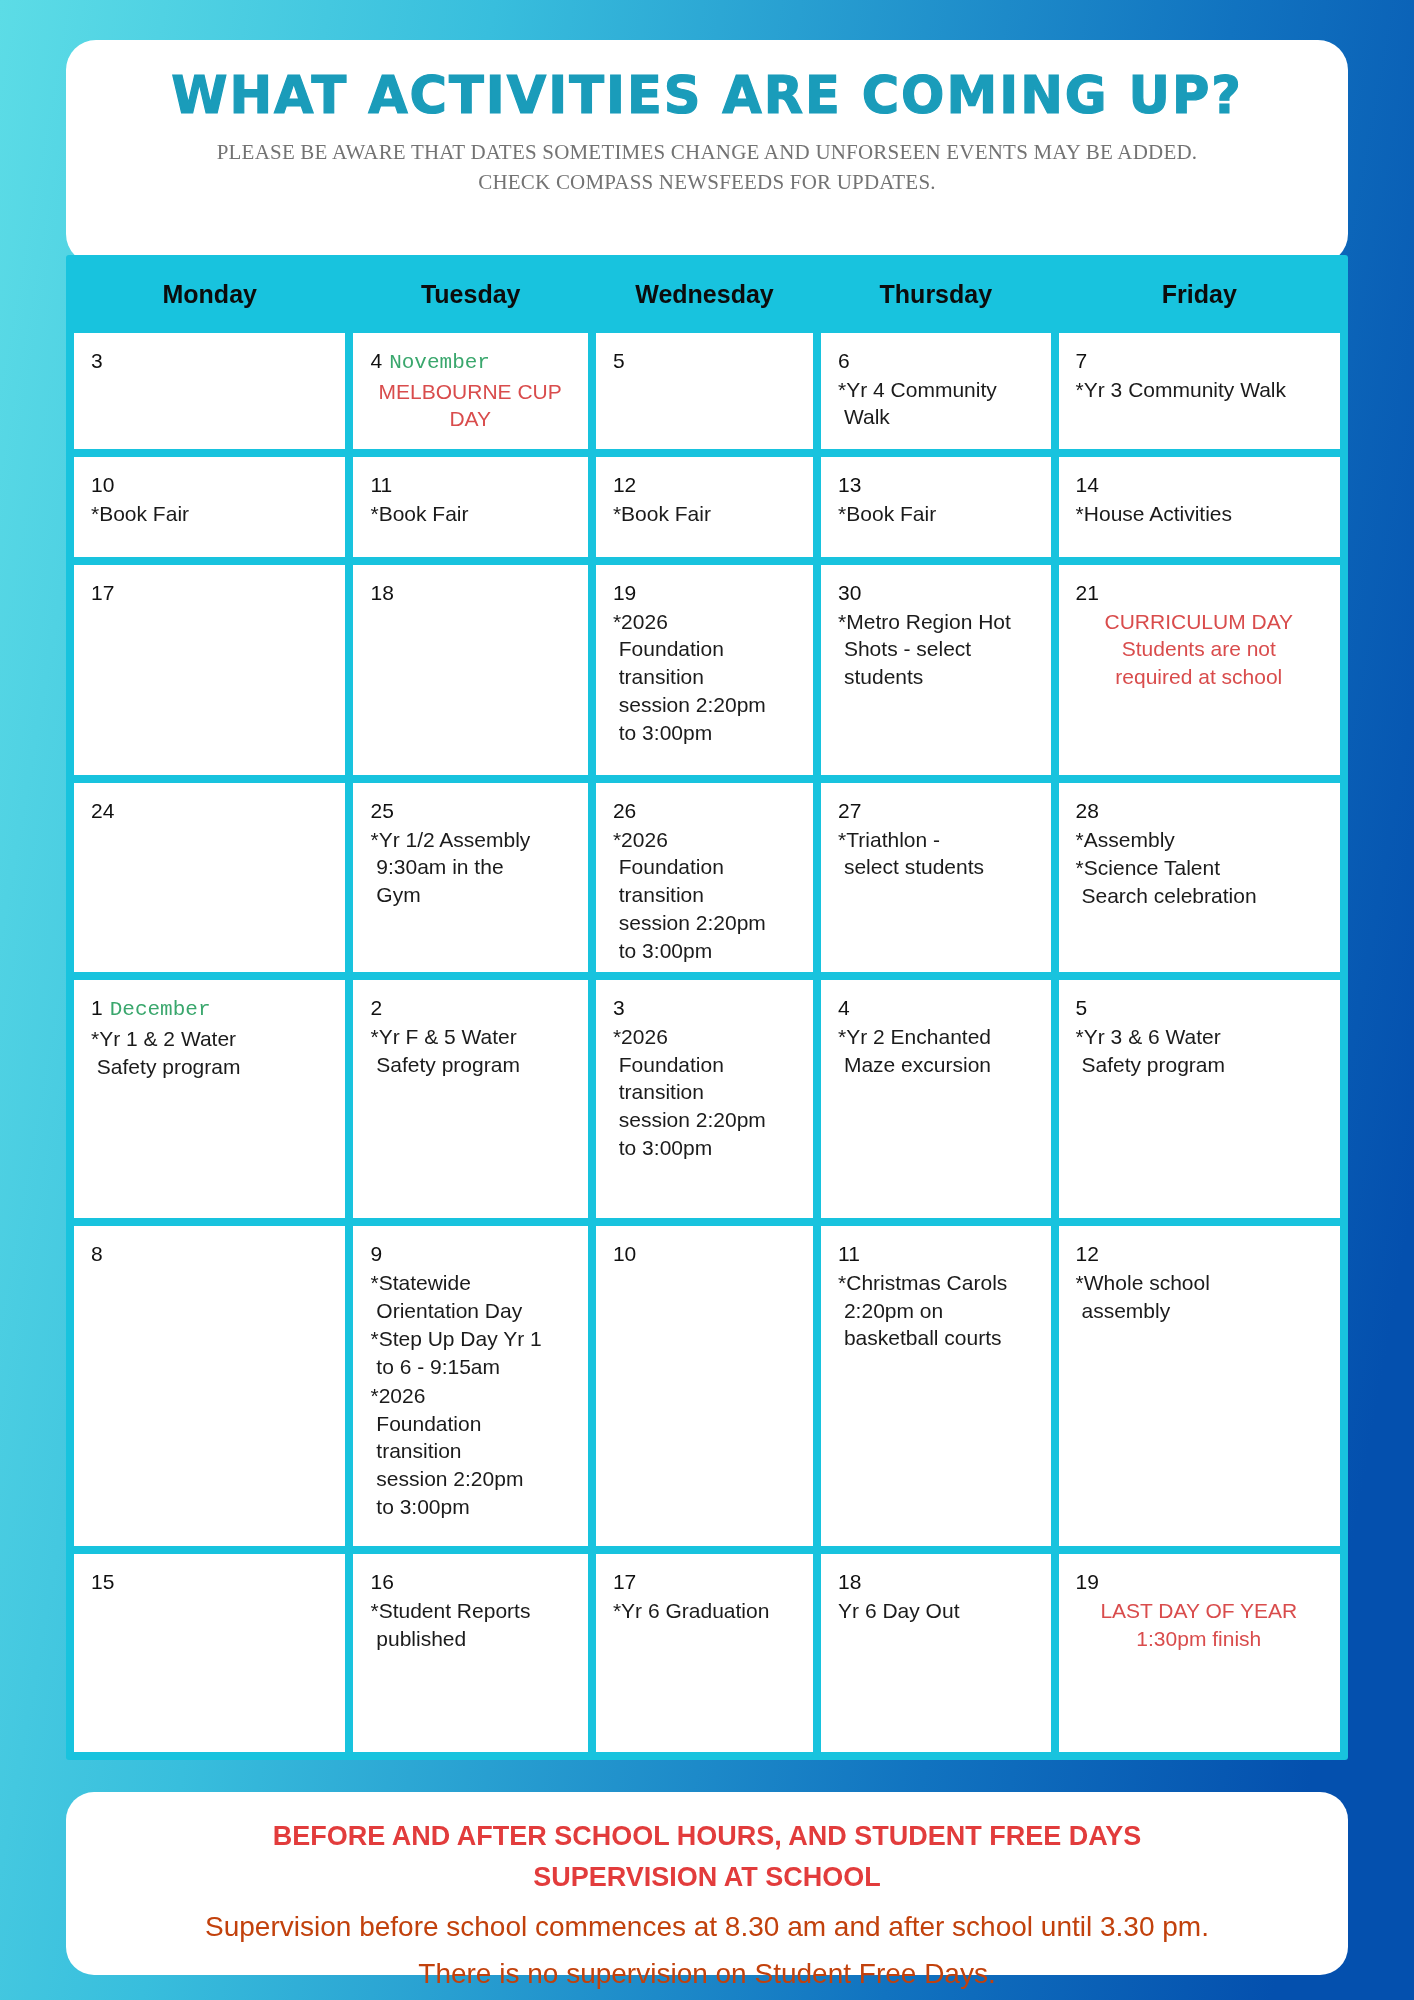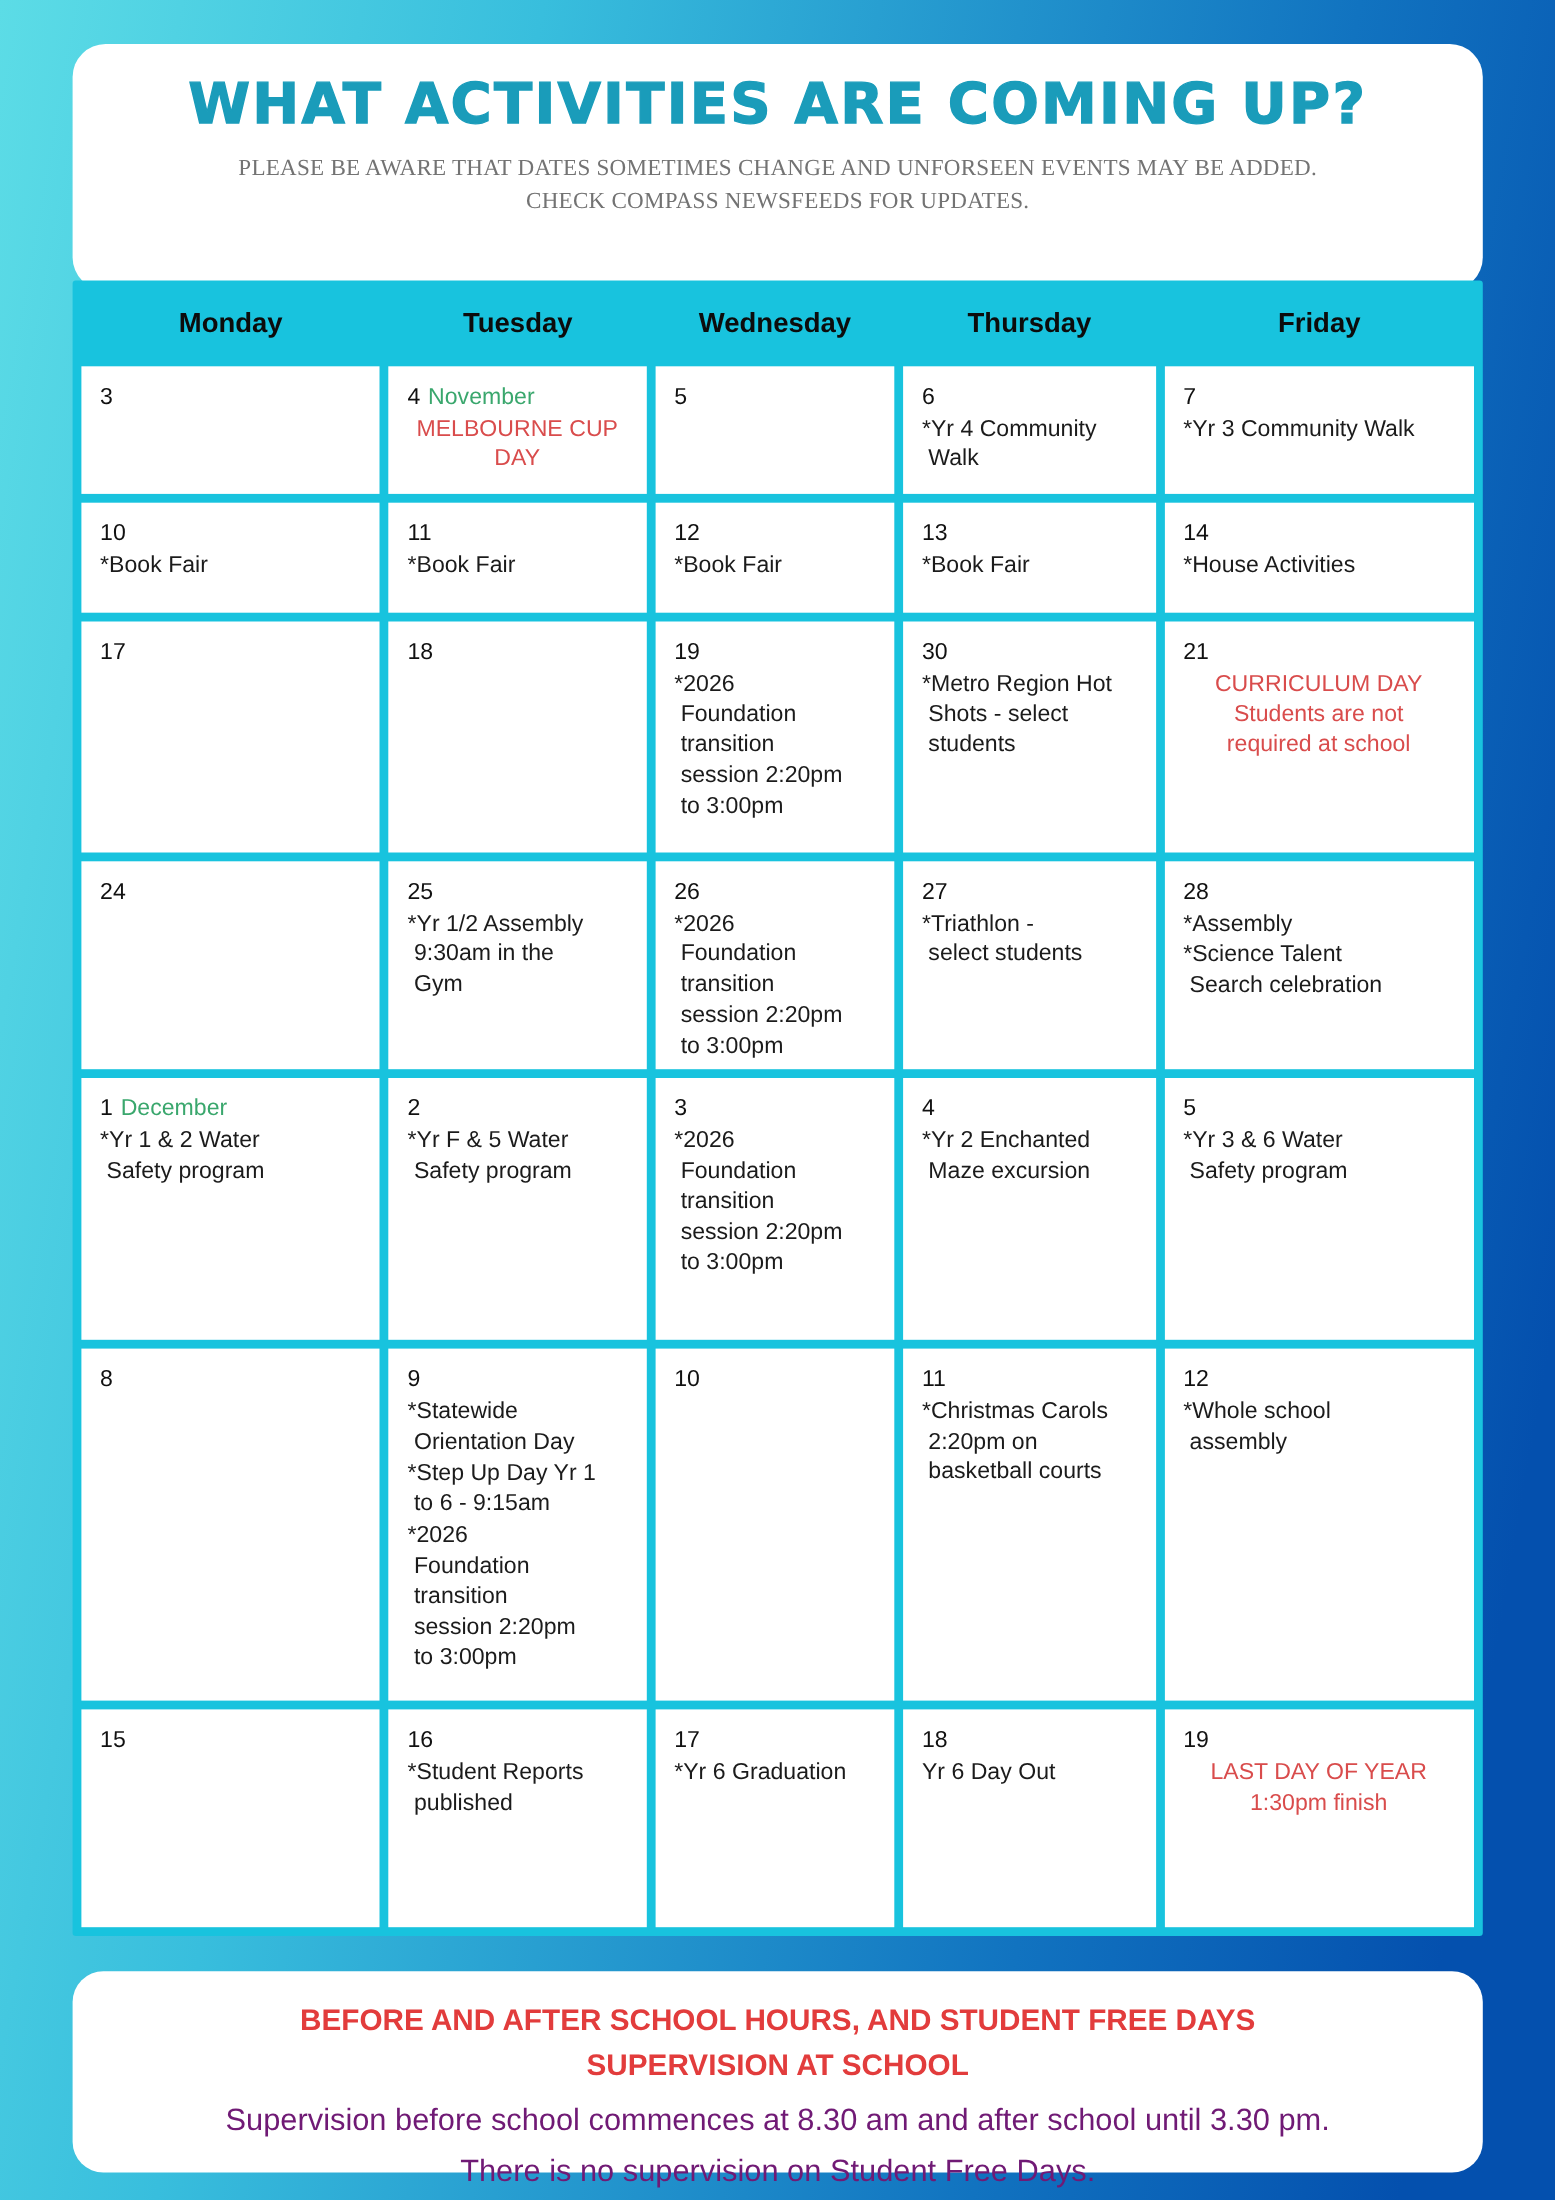--- a/index.html
+++ b/index.html
@@ -43,32 +43,32 @@
   }
   tbody tr:nth-child(1) td{height:116px;}
   tbody tr:nth-child(2) td{height:100px;}
   tbody tr:nth-child(3) td{height:210px;}
   tbody tr:nth-child(4) td{height:157px;}
   tbody tr:nth-child(5) td{height:238px;}
   tbody tr:nth-child(6) td{height:320px;}
   tbody tr:nth-child(7) td{height:198px;}
   .date-line{white-space:nowrap;}
   .date{color:#111;}
-  .month{color:var(--green);margin-left:7px;}
+  .month{color:var(--green);margin-left:7px;font-family:Liberation Mono, monospace;}
   .event{white-space:pre-wrap;margin-top:1px;}
   .event.red{color:var(--red);}
   .event.center{text-align:center;white-space:pre-line;padding-right:8px;}
   .footer-card{
     position:absolute;left:66px;top:1792px;width:1282px;height:183px;
     background:#ffffff;border-radius:28px;text-align:center;padding-top:24px;
   }
   .footer-h{
     color:var(--footer-red);font-weight:bold;font-size:27px;line-height:1.5;margin:0;
   }
-  .footer-t{font-size:28px;color:#701a75;line-height:1.4;margin:0;}
+  .footer-t{font-size:28px;color:#c2410c;line-height:1.4;margin:0;}
 </style>
 </head>
 <body>
 
 <div class="header-card">
   <h1 class="title">WHAT ACTIVITIES ARE COMING UP?</h1>
   <div class="subtitle">PLEASE BE AWARE THAT DATES SOMETIMES CHANGE AND UNFORSEEN EVENTS MAY BE ADDED.
 CHECK COMPASS NEWSFEEDS FOR UPDATES.</div>
 </div>
 

